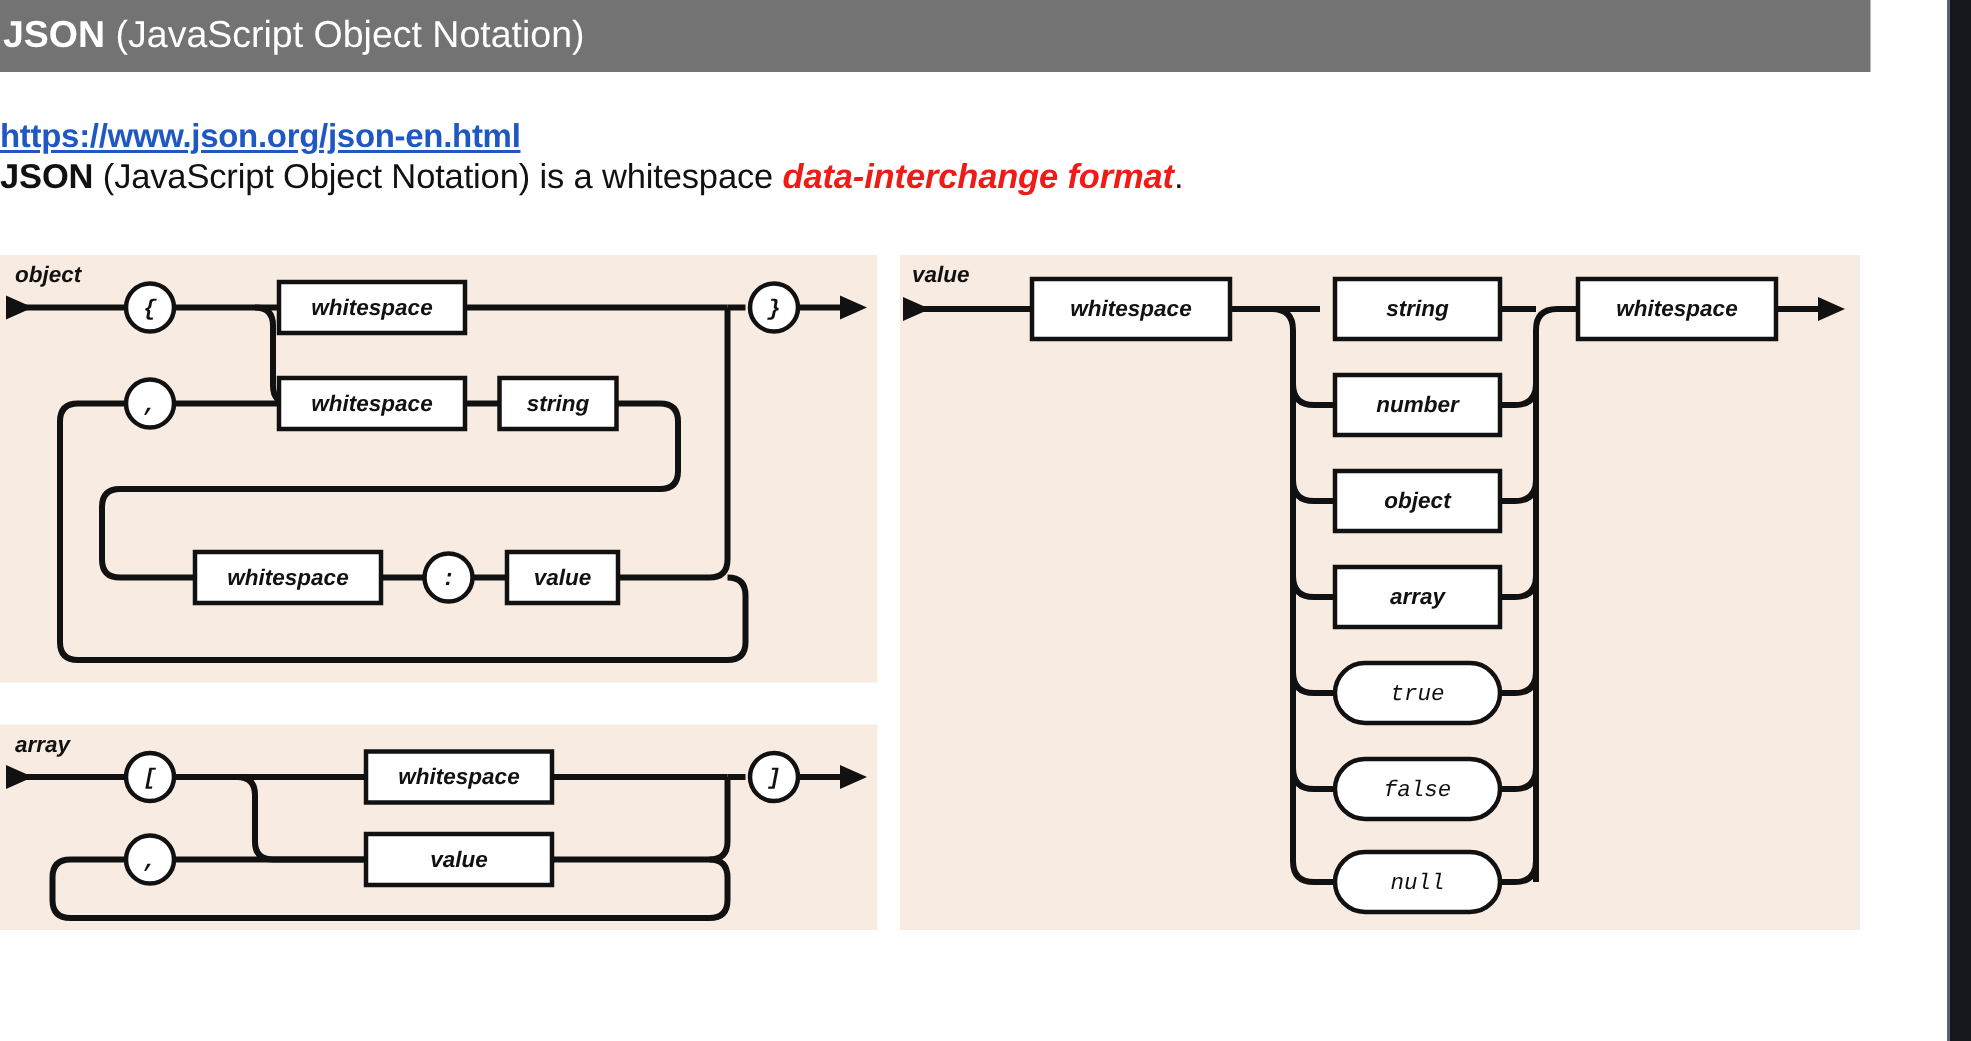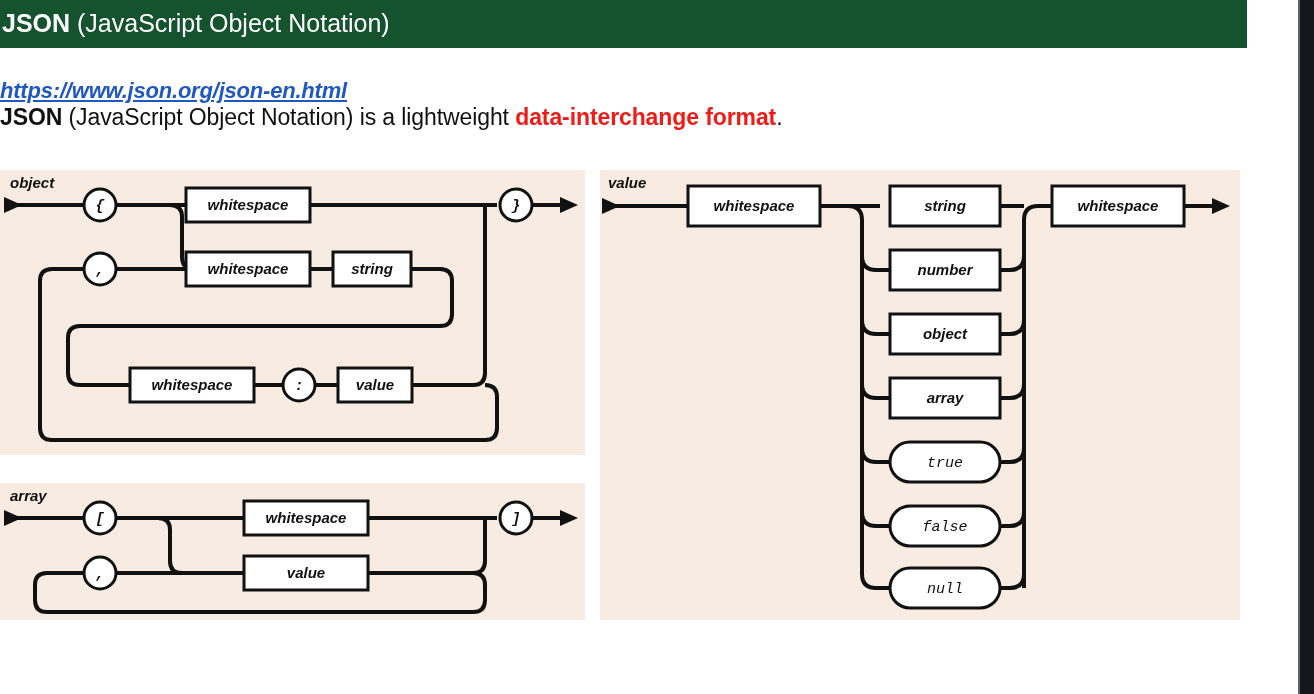--- a/index.html
+++ b/index.html
@@ -6,21 +6,21 @@
   body{
     width:1314px;height:694px;
     background:#ffffff;
     font-family:"Liberation Sans", sans-serif;
     overflow:hidden;
     position:relative;
   }
   
   #slide-header{
     position:absolute;left:0;top:0;width:1247px;height:48px;
-    background:#14532d;
+    background:#737373;
     display:flex;align-items:center;
   }
   #slide-header .title{
     color:#ffffff;font-size:25px;line-height:1;
     margin-left:2px;white-space:nowrap;
     transform:translateY(-1px);
   }
   #slide-header .title b{font-weight:bold;}
   #slide-header .title span.reg{font-weight:normal;}
 
@@ -30,29 +30,28 @@
     background:#14171c;
     border-left:2px solid #5b6273;
   }
 
   
   #source-link{
     position:absolute;left:0;top:78px;
     font-size:22px;font-weight:bold;color:#1f57c3;
     text-decoration:underline;white-space:nowrap;
     letter-spacing:-0.2px;
-    font-style:italic;
   }
   #lead-line{
     position:absolute;left:0;top:104px;
     font-size:23px;color:#111111;white-space:nowrap;
     letter-spacing:-0.1px;
   }
   #lead-line b{font-weight:bold;}
-  #lead-line .hl{color:#ef1b16;font-weight:bold;}
+  #lead-line .hl{color:#ef1b16;font-weight:bold;font-style:italic;}
 
   
   .rr-panel{
     position:absolute;background:#f8ece2;font-style:italic;
   }
   #panel-object{left:0;top:170px;width:585px;height:285px;}
   #panel-array {left:0;top:483px;width:585px;height:137px;}
   #panel-value {left:600px;top:170px;width:640px;height:450px;}
 
   .rr-panel svg{display:block;width:100%;height:100%;}
@@ -87,21 +86,21 @@
 <div id="slide-header">
   <div class="title">
     <b>JSON</b><span class="reg"> (JavaScript Object Notation)</span>
   </div>
 </div>
 
 <div id="right-gutter"></div>
 
 <a id="source-link" href="#">https://www.json.org/json-en.html</a>
 
-<div id="lead-line"><b>JSON</b><span> (JavaScript Object Notation) is a lightweight </span><span class="hl">data-interchange format</span><span>.</span></div>
+<div id="lead-line"><b>JSON</b><span> (JavaScript Object Notation) is a whitespace </span><span class="hl">data-interchange format</span><span>.</span></div>
 
 <div class="rr-panel" id="panel-object">
   <svg viewBox="0 0 585 285" preserveAspectRatio="none">
 
     <text class="rr-label" x="10" y="18">object</text>
 
     <path class="rr-line" d="M14,35 L84,35"></path>
     <polygon class="rr-arrow" points="4,27 22,35 4,43"></polygon>
 
     <circle class="rr-circ" cx="100" cy="35" r="16"></circle>

